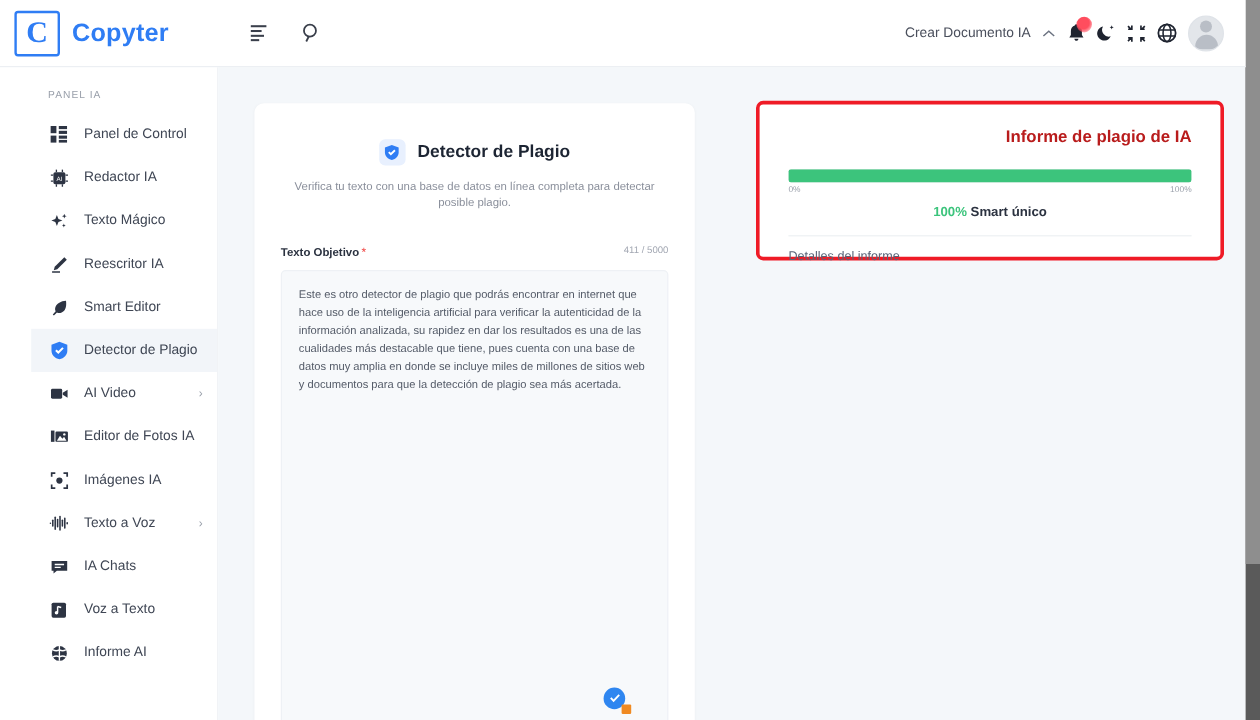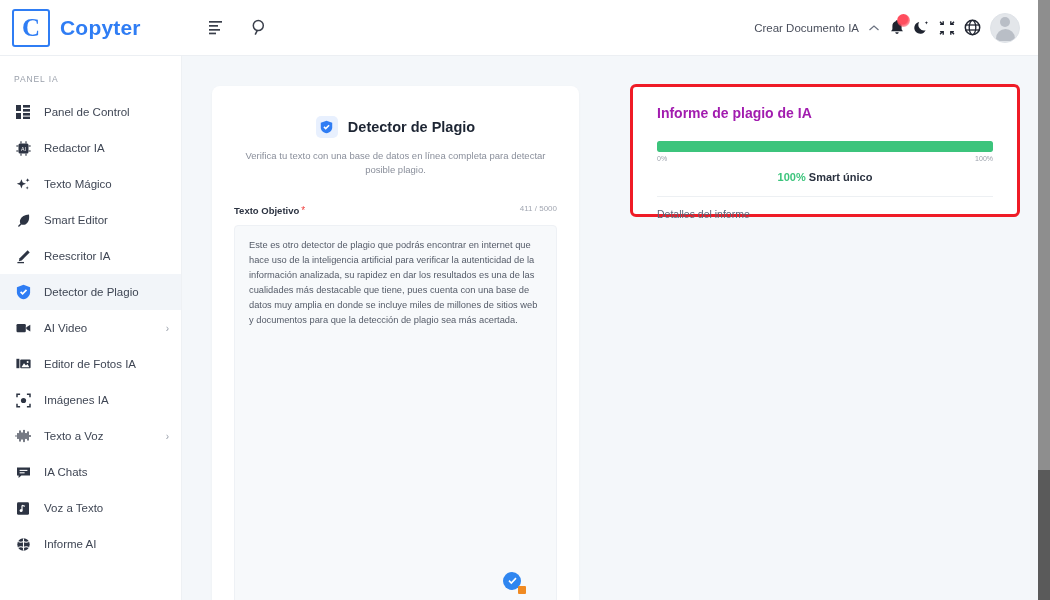--- a/index.html
+++ b/index.html
@@ -49,20 +49,21 @@
   }
   .avatar-inner { position: relative; width: 30px; height: 30px; display:flex; align-items:center; justify-content:center; }
   .avatar-inner .h { position:absolute; top:5px; width:10px; height:10px; border-radius:50%; background:#b9bec6; }
   .avatar-inner .b { position:absolute; top:17px; width:19px; height:12px; border-radius:10px 10px 0 0; background:#b9bec6; }
 
   
   .sidebar {
     position: absolute; top: 56px; left: 0; width: 182px; height: 544px;
     background: #ffffff; border-right: 1px solid #eef1f4;
     overflow: hidden;
+    padding-left: 26px;
   }
   .panel-label {
     font-size: 8.5px; color: #9aa0ab; letter-spacing: .9px;
     padding: 18px 0 10px 14px; text-transform: uppercase;
   }
   .nav-item {
     display: flex; align-items: center; height: 36px; padding: 0 12px 0 14px;
     cursor: pointer; gap: 12px; position: relative;
   }
   .nav-item .ico { width: 18px; height: 18px; display: flex; align-items: center; justify-content: center; color: #2d3443; flex: 0 0 18px; }
@@ -112,21 +113,21 @@
     position: absolute; right: 9px; bottom: 5px; width: 8px; height: 8px;
     background: #f08a22; border-radius: 1px;
   }
   .badge-wrap { position: absolute; right: 22px; bottom: 22px; width: 26px; height: 26px; }
 
   .card-right {
     position: absolute; left: 448px; top: 28px; width: 390px; height: 133px;
     background: #ffffff; border-radius: 6px; padding: 18px 24px;
     border: 3px solid #ef1b26;
   }
-  .report-title { text-align: left; font-size: 14px; font-weight: bold; color: #a21caf; }
+  .report-title { text-align: right; font-size: 14px; font-weight: bold; color: #b91c1c; }
   .bar-track { margin-top: 20px; height: 11px; background: #e9ecef; border-radius: 2px; overflow: hidden; }
   .bar-fill { height: 100%; background: #3cc47c; border-radius: 2px; }
   .bar-scale { display: flex; justify-content: space-between; margin-top: 3px; font-size: 7px; color: #9aa0ab; }
   .unique-row { text-align: center; margin-top: 9px; font-size: 11px; font-weight: bold; }
   .unique-pct { color: #3cc47c; }
   .unique-txt { color: #2b3240; }
   .divider { margin-top: 13px; border-top: 1px solid #edf0f3; }
   .details-link { margin-top: 11px; font-size: 10.5px; color: #5a6478; cursor: pointer; }
 
   
@@ -263,34 +264,34 @@
             <path d="M11.6 1.2l.55 1.4 1.4.55-1.4.55-.55 1.4-.55-1.4-1.4-.55 1.4-.55z" fill="currentColor"></path>
             <path d="M11.2 9.3l.45 1.15 1.15.45-1.15.45-.45 1.15-.45-1.15-1.15-.45 1.15-.45z" fill="currentColor"></path>
           </svg>
       </span>
       <span class="lbl">Texto Mágico</span>
     </div>
 
     <div class="nav-item">
       <span class="ico">
         <svg width="15" height="15" viewBox="0 0 15 15">
-            <path d="M13 1.6c-4.4.3-7.5 2.2-8.7 5-.6 1.4-.5 2.8.1 3.8L2 13.1l.9.9 2.6-2.6c1 .6 2.5.6 3.9 0 2.8-1.2 4.3-4.3 3.6-9.8z" fill="currentColor"></path>
-          </svg>
-      </span>
-      <span class="lbl">Smart Editor</span>
-    </div>
-
-    <div class="nav-item">
-      <span class="ico">
-        <svg width="15" height="15" viewBox="0 0 15 15">
             <path d="M11.6 1.3l2.1 2.1-8 8-2.9.8.8-2.9z" fill="currentColor"></path>
             <path d="M1.4 13.6h6.6" stroke="currentColor" stroke-width="1.3"></path>
           </svg>
       </span>
       <span class="lbl">Reescritor IA</span>
+    </div>
+
+    <div class="nav-item">
+      <span class="ico">
+        <svg width="15" height="15" viewBox="0 0 15 15">
+            <path d="M13 1.6c-4.4.3-7.5 2.2-8.7 5-.6 1.4-.5 2.8.1 3.8L2 13.1l.9.9 2.6-2.6c1 .6 2.5.6 3.9 0 2.8-1.2 4.3-4.3 3.6-9.8z" fill="currentColor"></path>
+          </svg>
+      </span>
+      <span class="lbl">Smart Editor</span>
     </div>
 
     <div class="nav-item active">
       <span class="ico">
         <svg width="15" height="16" viewBox="0 0 15 16">
             <path d="M7.5.8L.9 3.2v5c0 3.6 2.8 6.3 6.6 7.1 3.8-.8 6.6-3.5 6.6-7.1v-5z" fill="#2f7df4"></path>
             <polyline points="4.6,7.8 6.6,9.8 10.5,5.9" fill="none" stroke="#fff" stroke-width="1.7"></polyline>
           </svg>
       </span>
       <span class="lbl">Detector de Plagio</span>

